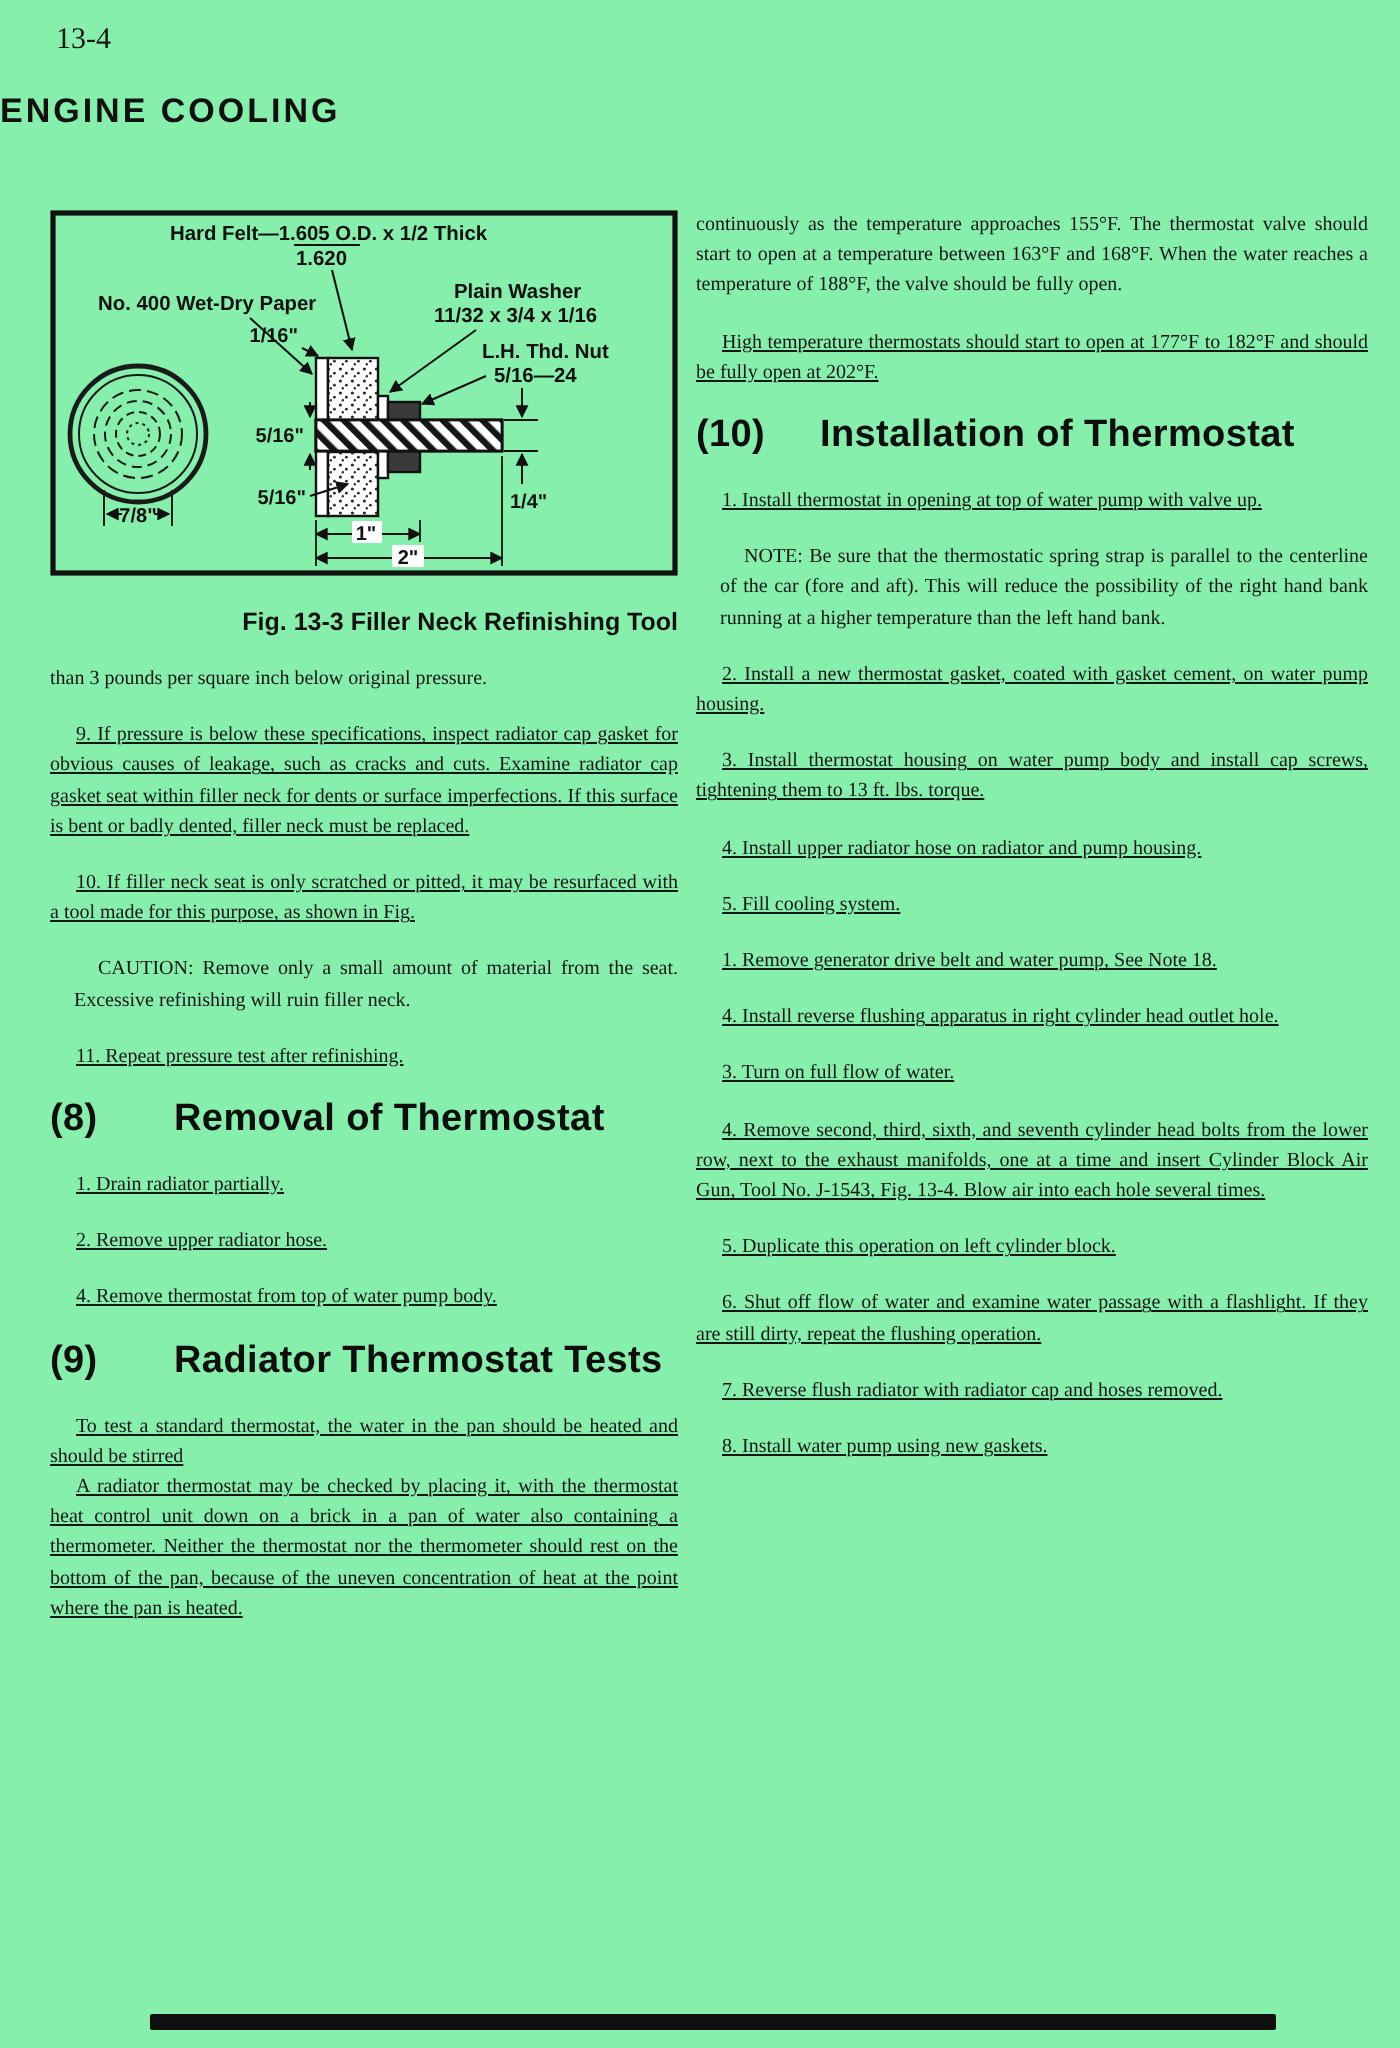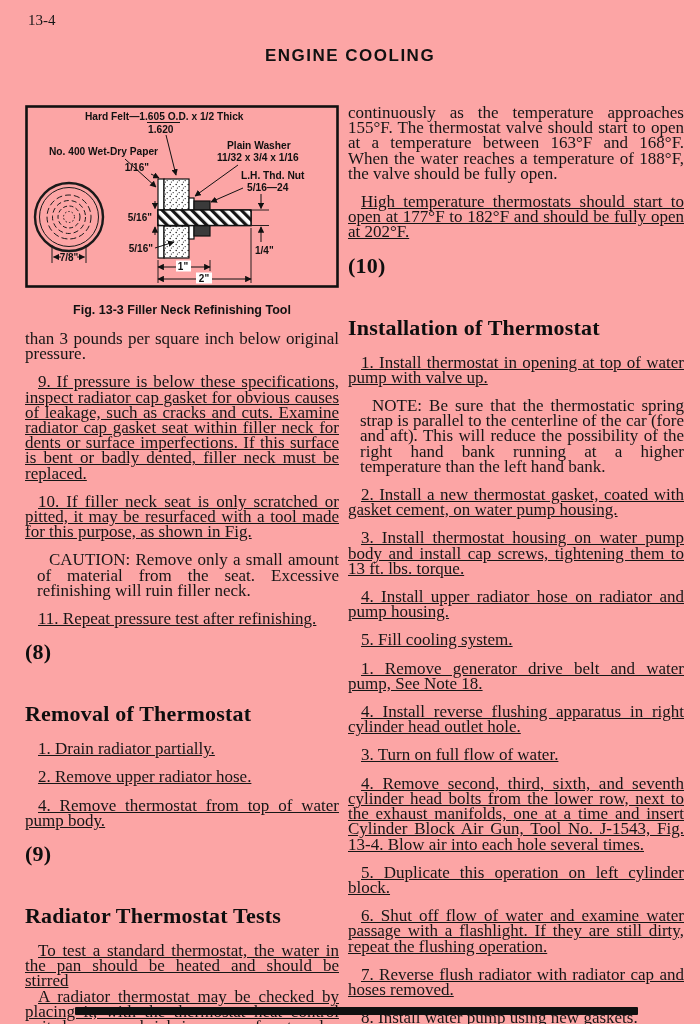--- a/index.html
+++ b/index.html
@@ -1,45 +1,45 @@
 <!DOCTYPE html>
 <html><head>
 <meta charset="utf-8">
 <style>
   html,body{margin:0;padding:0;background:#e8e8e8;}
   .page{
     position:relative;width:700px;height:1024px;margin:0 auto;
-    background:#fca5a5;color:#161616;overflow:hidden;
+    background:#86efac;color:#161616;overflow:hidden;
     font-family:"Liberation Serif", serif;
   }
   .pagenum{position:absolute;left:28px;top:12px;font-size:15px;}
   .doc-title{
-    text-align:center;margin:0;padding-top:46px;
+    text-align:left;margin:0;padding-top:46px;
     font-family:"Liberation Sans", sans-serif;font-weight:bold;
     font-size:17px;letter-spacing:1.5px;color:#111;
   }
   .cols{display:flex;margin-top:39px;padding-left:25px;padding-right:16px;gap:9px;}
   .col-left{width:314px;flex:0 0 314px;}
   .col-right{width:336px;flex:0 0 336px;}
   .figure-wrap{width:314px;}
   .fig-caption{
-    width:314px;text-align:center;margin:11px 0 14px 0;
+    width:314px;text-align:right;margin:11px 0 14px 0;
     font-family:"Liberation Sans", sans-serif;font-weight:bold;font-size:12.5px;color:#111;
   }
   p.body{
-    margin:0 0 13px 0;font-size:17px;line-height:15.2px;
+    margin:0 0 13px 0;font-size:10px;line-height:15.2px;
     text-align:justify;color:#161616;
   }
   p.body.indent{text-indent:13px;text-decoration:underline;}
   p.body.inset{margin-left:12px;text-indent:12px;font-family:Liberation Serif, serif;}
   p.last{margin-bottom:0;}
   h2.sec{
     display:flex;align-items:baseline;margin:10px 0 14px 0;
-    font-family:Liberation Serif, serif;font-weight:bold;
-    font-size:22px;color:#0e0e0e;letter-spacing:0.2px;flex-direction:column;
+    font-family:Liberation Sans, sans-serif;font-weight:bold;
+    font-size:19px;color:#0e0e0e;letter-spacing:0.2px;
   }
   h2.sec .num{flex:0 0 62px;}
   svg text{
     font-family:"Liberation Sans", sans-serif;font-weight:bold;fill:#111;
   }
   .scan-bar{
     position:absolute;left:75px;top:1007px;width:563px;height:8px;
     background:#101010;border-radius:1px;
   }
 </style>

